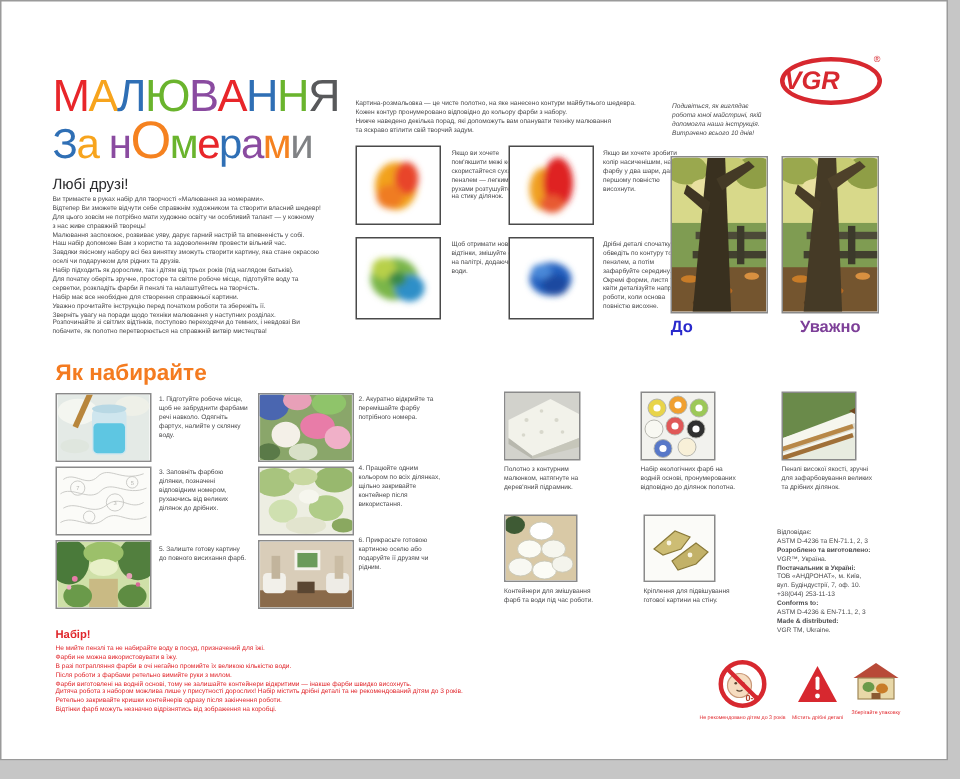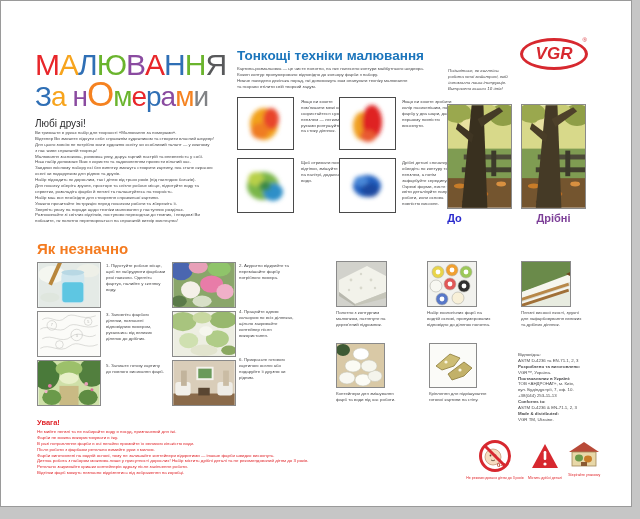--- a/index.html
+++ b/index.html
@@ -61,21 +61,20 @@
       <div class="tinyline">Набір підходить як дорослим, так і дітям від трьох років (під наглядом батьків).</div>
       <div class="tinyline">Для початку оберіть зручне, просторе та світле робоче місце, підготуйте воду та</div>
       <div class="tinyline">серветки, розкладіть фарби й пензлі та налаштуйтесь на творчість.</div>
       <div class="tinyline">Набір має все необхідне для створення справжньої картини.</div>
       <div class="tinyline">Уважно прочитайте інструкцію перед початком роботи та збережіть її.</div>
       <div class="tinyline">Зверніть увагу на поради щодо техніки малювання у наступних розділах.</div>
       <div class="tinyline">Розпочинайте зі світлих відтінків, поступово переходячи до темних, і невдовзі Ви</div>
       <div class="tinyline">побачите, як полотно перетворюється на справжній витвір мистецтва!</div>
     </div>
 
-  <div class="abs h-blue" style="left:237px;top:48px;">Тонкощі техніки малювання</div>
   <div class="abs tiny" style="left:237px;top:66px;width:198px;">
       <div class="tinyline">Картина-розмальовка — це чисте полотно, на яке нанесено контури майбутнього шедевра.</div>
       <div class="tinyline">Кожен контур пронумеровано відповідно до кольору фарби з набору.</div>
       <div class="tinyline">Нижче наведено декілька порад, які допоможуть вам опанувати техніку малювання</div>
       <div class="tinyline">та яскраво втілити свій творчий задум.</div>
     </div>
 
   <div class="abs sw" style="left:237px;top:97px;width:57px;height:53px;">
     <svg viewBox="0 0 55 51" width="55" height="51">
       <g filter="url(#blurf)">
@@ -115,21 +114,21 @@
       <g filter="url(#blurf)">
         <ellipse cx="27" cy="27" rx="14" ry="11" fill="#2060c0"></ellipse>
         <ellipse cx="30" cy="31" rx="9" ry="7" fill="#1a48a0"></ellipse>
         <ellipse cx="21" cy="22" rx="7" ry="5" fill="#4a88d8"></ellipse>
       </g>
     </svg>
   </div>
   <div class="abs cap" style="left:402px;top:160px;width:58px;">Дрібні деталі спочатку обведіть по контуру тонким пензлем, а потім зафарбуйте середину. Окремі форми, листя та квіти деталізуйте наприкінці роботи, коли основа повністю висохне.</div>
 
   <div class="abs" style="left:520px;top:38px;width:68px;height:32px;border:3px solid #d7282f;border-radius:50%;
-       display:flex;align-items:center;justify-content:center;box-sizing:border-box;">
+       display:flex;align-items:center;box-sizing:border-box;">
     <span style="color:#d7282f;font-weight:bold;font-style:italic;font-size:17px;letter-spacing:0px;">VGR</span>
     <span style="position:absolute;right:-2px;top:-4px;color:#d7282f;font-size:6px;">®</span>
   </div>
   <div class="abs tiny" style="left:448px;top:68px;width:66px;font-style:italic;">
       <div class="tinyline">Подивіться, як виглядає</div>
       <div class="tinyline">робота юної майстрині, якій</div>
       <div class="tinyline">допомогла наша інструкція.</div>
       <div class="tinyline">Витрачено всього 10 днів!</div>
     </div>
 
@@ -169,23 +168,23 @@
       <ellipse cx="22" cy="98" rx="8" ry="3" fill="#5a3f20"></ellipse>
       <rect x="16" y="50" width="48" height="5" fill="#4c4a38"></rect>
       <rect x="14" y="63" width="50" height="5" fill="#42402f"></rect>
       <rect x="44" y="46" width="5" height="26" fill="#3c3a2b"></rect>
       <path d="M24 0 L36 0 L40 104 L14 104 L20 40 Z" fill="#453a26"></path>
       <path d="M30 14 L52 2 L56 6 L34 22 Z" fill="#4e412a"></path>
       <path d="M26 30 L10 18 L8 24 L24 38 Z" fill="#493d27"></path>
     </svg>
   </div>
   <div class="abs imglabel" style="left:422px;top:212px;width:65px;color:#2929cc;">До</div>
-  <div class="abs imglabel" style="left:521px;top:212px;width:65px;color:#7d3f98;">Дрібні</div>
-
-  <div class="abs h-orange" style="left:37px;top:240px;">Як незначно</div>
+  <div class="abs imglabel" style="left:521px;top:212px;width:65px;color:#7d3f98;">Уважно</div>
+
+  <div class="abs h-orange" style="left:37px;top:240px;">Як набирайте</div>
 
   <div class="abs ph" style="left:37px;top:262px;width:64px;height:46px;">
     <svg viewBox="0 0 64 46" width="62" height="44">
       <rect width="64" height="46" fill="#e4eae6"></rect>
       <ellipse cx="14" cy="12" rx="14" ry="9" fill="#f4f6f0"></ellipse>
       <ellipse cx="52" cy="8" rx="12" ry="7" fill="#eef0e8"></ellipse>
       <rect x="24" y="10" width="24" height="32" rx="4" fill="#cfe6ee"></rect>
       <rect x="25" y="20" width="22" height="21" rx="3" fill="#5ec6e2"></rect>
       <ellipse cx="36" cy="10" rx="12" ry="3" fill="#b8d8e4"></ellipse>
       <rect x="16" y="-2" width="4" height="26" transform="rotate(24 18 10)" fill="#b8863c"></rect>
@@ -369,21 +368,21 @@
       <div style="font-weight: bold;">Постачальник в Україні:</div>
       <div>ТОВ «АНДРОНАТ», м. Київ,</div>
       <div>вул. Будіндустрії, 7, оф. 10.</div>
       <div>+38(044) 253-11-13</div>
       <div style="font-weight: bold;">Conforms to:</div>
       <div>ASTM D-4236 &amp; EN-71.1, 2, 3</div>
       <div style="font-weight: bold;">Made &amp; distributed:</div>
       <div>VGR TM, Ukraine.</div>
     </div>
 
-  <div class="abs h-warn" style="left:37px;top:418px;">Увага!</div>
+  <div class="abs h-warn" style="left:37px;top:418px;">Набір!</div>
   <div class="abs tiny redtxt" style="left:37px;top:429px;width:300px;">
       <div class="tinyline redtxt">Не мийте пензлі та не набирайте воду в посуд, призначений для їжі.</div>
       <div class="tinyline redtxt">Фарби не можна використовувати в їжу.</div>
       <div class="tinyline redtxt">В разі потрапляння фарби в очі негайно промийте їх великою кількістю води.</div>
       <div class="tinyline redtxt">Після роботи з фарбами ретельно вимийте руки з милом.</div>
       <div class="tinyline redtxt">Фарби виготовлені на водній основі, тому не залишайте контейнери відкритими — інакше фарби швидко висохнуть.</div>
       <div class="tinyline redtxt">Дитяча робота з набором можлива лише у присутності дорослих! Набір містить дрібні деталі та не рекомендований дітям до 3 років.</div>
       <div class="tinyline redtxt">Ретельно закривайте кришки контейнерів одразу після закінчення роботи.</div>
       <div class="tinyline redtxt">Відтінки фарб можуть незначно відрізнятись від зображення на коробці.</div>
     </div>

